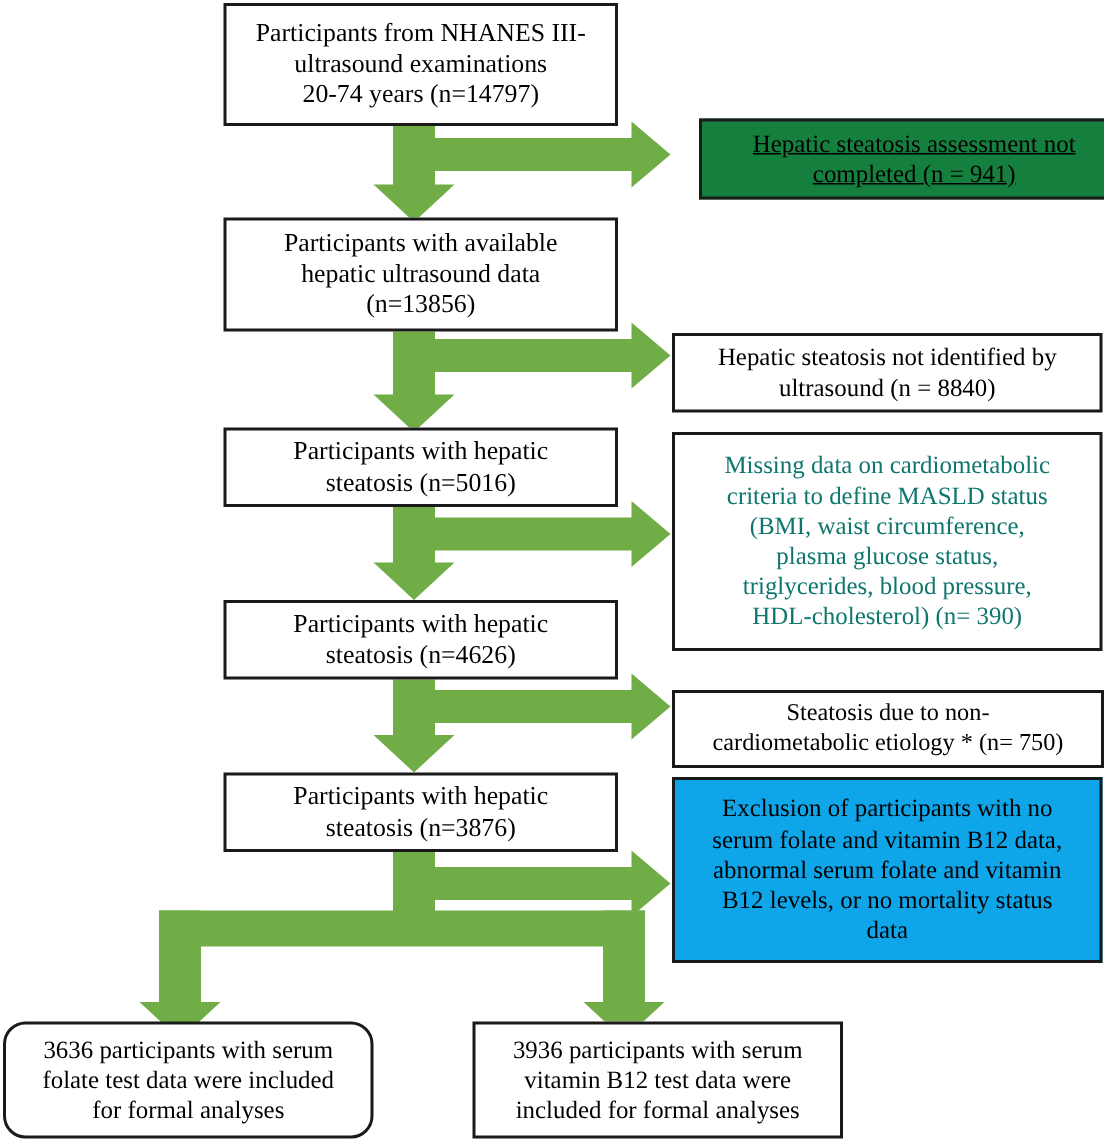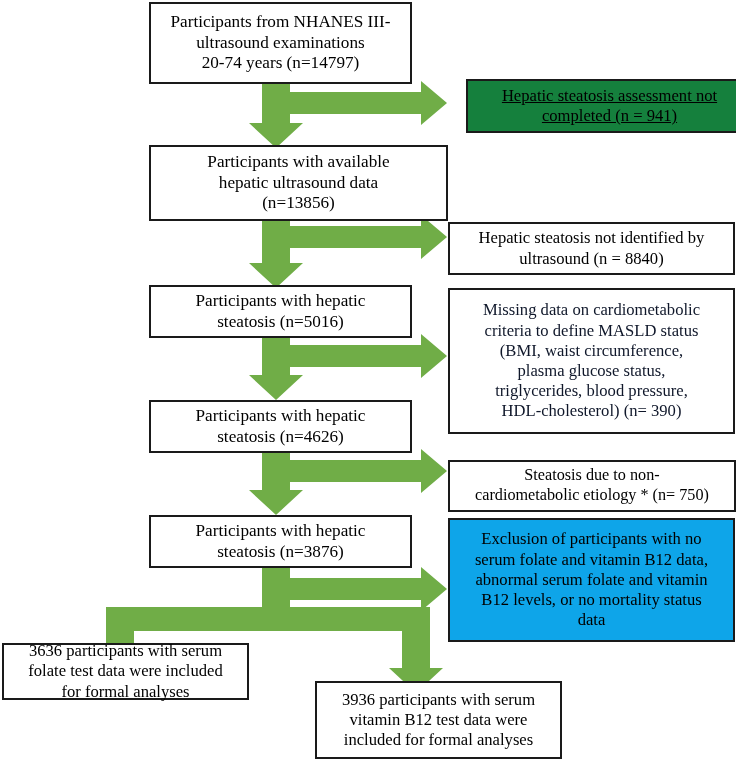--- a/index.html
+++ b/index.html
@@ -111,37 +111,37 @@
     <span class="node-text">Participants from NHANES III-
 ultrasound examinations
 20-74 years (n=14797)</span>
   </div>
 
   <div class="node-box fs-165" style="left: 466px; top: 79px; width: 287px; height: 54px; border-color: rgb(26, 26, 26); background: #15803d; color: rgb(0, 0, 0); text-decoration: underline;">
     <span class="node-text">Hepatic steatosis assessment not
 completed (n = 941)</span>
   </div>
 
-  <div class="node-box fs-17" style="left: 149px; top: 145px; width: 299px; height: 76px; border-color: rgb(26, 26, 26); background: rgb(255, 255, 255); color: rgb(0, 0, 0);">
+  <div class="node-box fs-17" style="left: 149px; top: 145px; width: 263px; height: 76px; border-color: rgb(26, 26, 26); background: rgb(255, 255, 255); color: rgb(0, 0, 0);">
     <span class="node-text">Participants with available
 hepatic ultrasound data
 (n=13856)</span>
   </div>
 
   <div class="node-box fs-165" style="left: 448px; top: 212px; width: 287px; height: 53px; border-color: rgb(26, 26, 26); background: rgb(255, 255, 255); color: rgb(0, 0, 0); margin-top: 10px;">
     <span class="node-text">Hepatic steatosis not identified by
 ultrasound (n = 8840)</span>
   </div>
 
   <div class="node-box fs-17" style="left: 149px; top: 285px; width: 263px; height: 53px; border-color: rgb(26, 26, 26); background: rgb(255, 255, 255); color: rgb(0, 0, 0);">
     <span class="node-text">Participants with hepatic
 steatosis (n=5016)</span>
   </div>
 
-  <div class="node-box fs-165" style="left: 448px; top: 288px; width: 287px; height: 146px; border-color: rgb(26, 26, 26); background: rgb(255, 255, 255); color: #0f172a;">
+  <div class="node-box fs-165" style="left: 448px; top: 288px; width: 287px; height: 146px; border-color: rgb(26, 26, 26); background: rgb(255, 255, 255); color: #0f766e;">
     <span class="node-text">Missing data on cardiometabolic
 criteria to define MASLD status
 (BMI, waist circumference,
 plasma glucose status,
 triglycerides, blood pressure,
 HDL-cholesterol) (n= 390)</span>
   </div>
 
   <div class="node-box fs-17" style="left: 149px; top: 400px; width: 263px; height: 53px; border-color: rgb(26, 26, 26); background: rgb(255, 255, 255); color: rgb(0, 0, 0);">
     <span class="node-text">Participants with hepatic
@@ -159,21 +159,21 @@
   </div>
 
   <div class="node-box fs-165" style="left: 448px; top: 518px; width: 287px; height: 124px; border-color: rgb(26, 26, 26); background: #0ea5e9; color: rgb(0, 0, 0);">
     <span class="node-text">Exclusion of participants with no
 serum folate and vitamin B12 data,
 abnormal serum folate and vitamin
 B12 levels, or no mortality status
 data</span>
   </div>
 
-  <div class="node-box fs-165" style="left: 2px; top: 643px; width: 247px; height: 57px; border-color: rgb(26, 26, 26); background: rgb(255, 255, 255); color: rgb(0, 0, 0);">
+  <div class="node-box fs-165" style="left: 2px; top: 681px; width: 247px; height: 78px; border-color: rgb(26, 26, 26); background: rgb(255, 255, 255); color: rgb(0, 0, 0); border-radius: 15px;">
     <span class="node-text">3636 participants with serum
 folate test data were included
 for formal analyses</span>
   </div>
 
   <div class="node-box fs-165" style="left: 315px; top: 681px; width: 247px; height: 78px; border-color: rgb(26, 26, 26); background: rgb(255, 255, 255); color: rgb(0, 0, 0);">
     <span class="node-text">3936 participants with serum
 vitamin B12 test data were
 included for formal analyses</span>
   </div>

